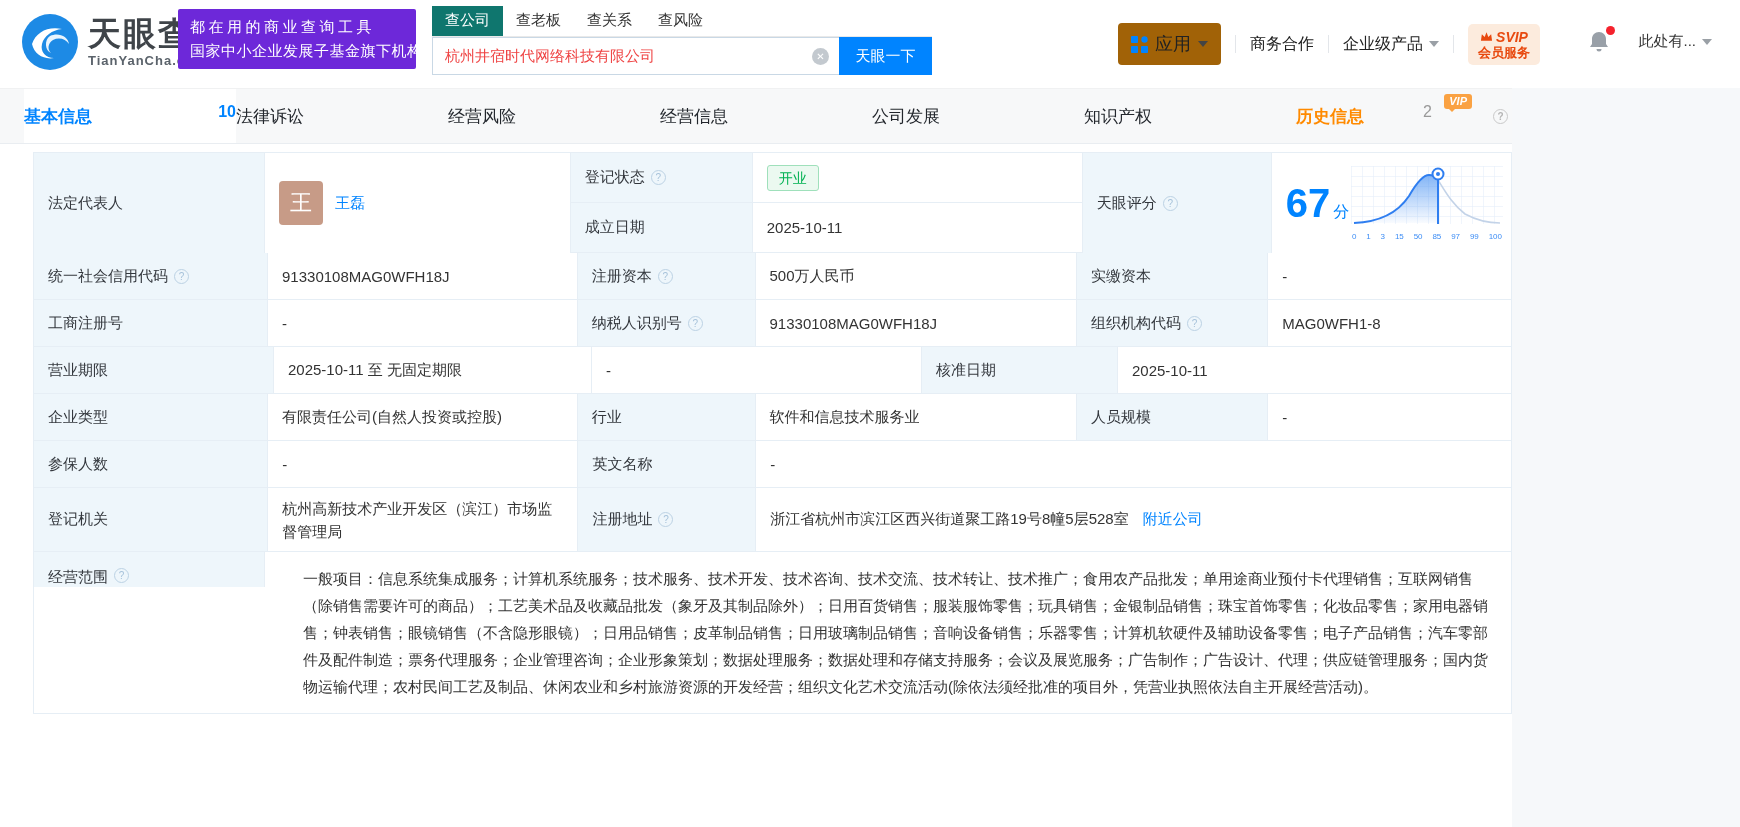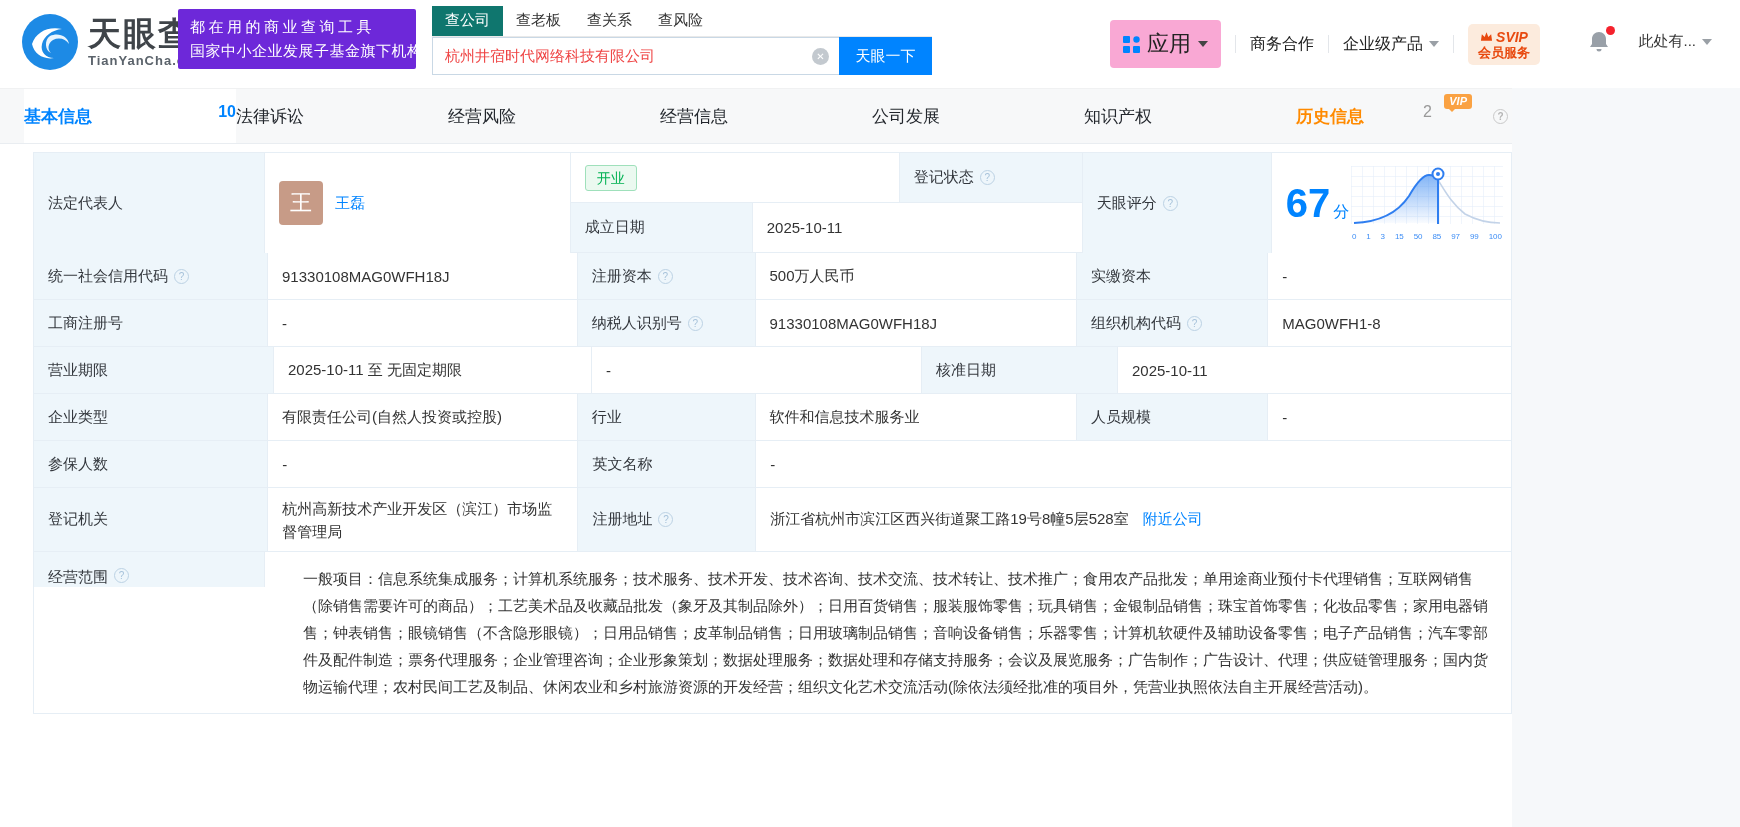--- a/index.html
+++ b/index.html
@@ -27,22 +27,22 @@
   .search-row { display:flex; }
   .search-input-wrap { position:relative; flex:1; }
   .search-input { width:100%; height:38px; border:1px solid #c9d8e5; border-right:none; padding:0 34px 0 12px;
                   font-size:15px; color:#ef4444; outline:none; font-family:Liberation Sans, sans-serif; }
   .clear-icon { position:absolute; right:10px; top:11px; width:17px; height:17px; border-radius:50%;
                 background:#c3c9cf; color:#fff; font-size:10px; line-height:17px; text-align:center; cursor:pointer; }
   .clear-icon::before { content:"✕"; }
   .search-btn { width:93px; height:38px; background:#0084ff; color:#fff; border:none; font-size:15px;
                 cursor:pointer; font-family:inherit; }
   .hnav { position:absolute; right:200px; top:0; height:88px; display:flex; align-items:center; gap:14px; }
-  .apps-btn { display:flex; align-items:center; gap:7px; background:#f9a8d4; border-radius:4px;
-              padding:9px 13px; cursor:pointer; font-size:22px; color:#222; }
+  .apps-btn { display:flex; align-items:center; gap:7px; background:#a16207; border-radius:4px;
+              padding:9px 13px; cursor:pointer; font-size:18px; color:#222; }
   .caret { width:0; height:0; border-left:5px solid transparent; border-right:5px solid transparent;
            border-top:6px solid #444; display:inline-block; }
   .caret.gray { border-top-color:#9aa0a6; }
   .vsep { width:1px; height:18px; background:#e3e6ea; }
   .hnav-link { font-size:16px; color:#222; cursor:pointer; white-space:nowrap; display:flex; align-items:center; gap:6px; }
   .svip-badge { background:#fcebdd; border-radius:5px; padding:5px 10px; text-align:center; cursor:pointer; }
   .svip-top { font-size:14px; font-weight:bold; font-style:italic; color:#e8490f; display:flex; align-items:center; gap:3px; justify-content:center; }
   .svip-bottom { font-size:13px; font-weight:bold; color:#e8490f; line-height:15px; }
   .bell-wrap { position:absolute; right:130px; top:30px; cursor:pointer; }
   .bell-dot { position:absolute; top:-4px; right:-5px; width:9px; height:9px; border-radius:50%; background:#f5222d; }
@@ -218,26 +218,26 @@
     <div class="trow row1">
       <div class="cell lbl w-l1">
         <span>法定代表人</span>
       </div>
       <div class="cell val w-v1">
         <span class="avatar">王</span>
         <a class="blue-link name-link">王磊</a>
       </div>
       <div class="stack">
         <div class="srow">
-          <div class="cell val w-v2">
-            <span class="status-badge">开业</span>
-          </div>
           <div class="cell lbl w-l2">
             <span>登记状态</span>
             <span class="qmark"></span>
+          </div>
+          <div class="cell val w-v2">
+            <span class="status-badge">开业</span>
           </div>
         </div>
         <div class="srow">
           <div class="cell lbl w-l2">
             <span>成立日期</span>
           </div>
           <div class="cell val w-v2">2025-10-11</div>
         </div>
       </div>
       <div class="cell lbl w-l3">

